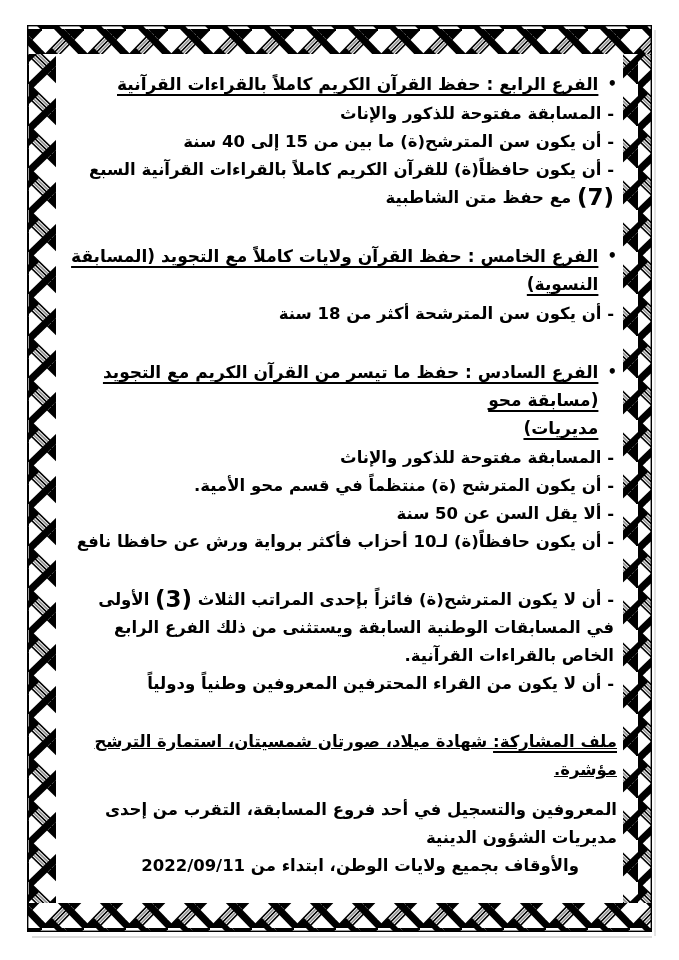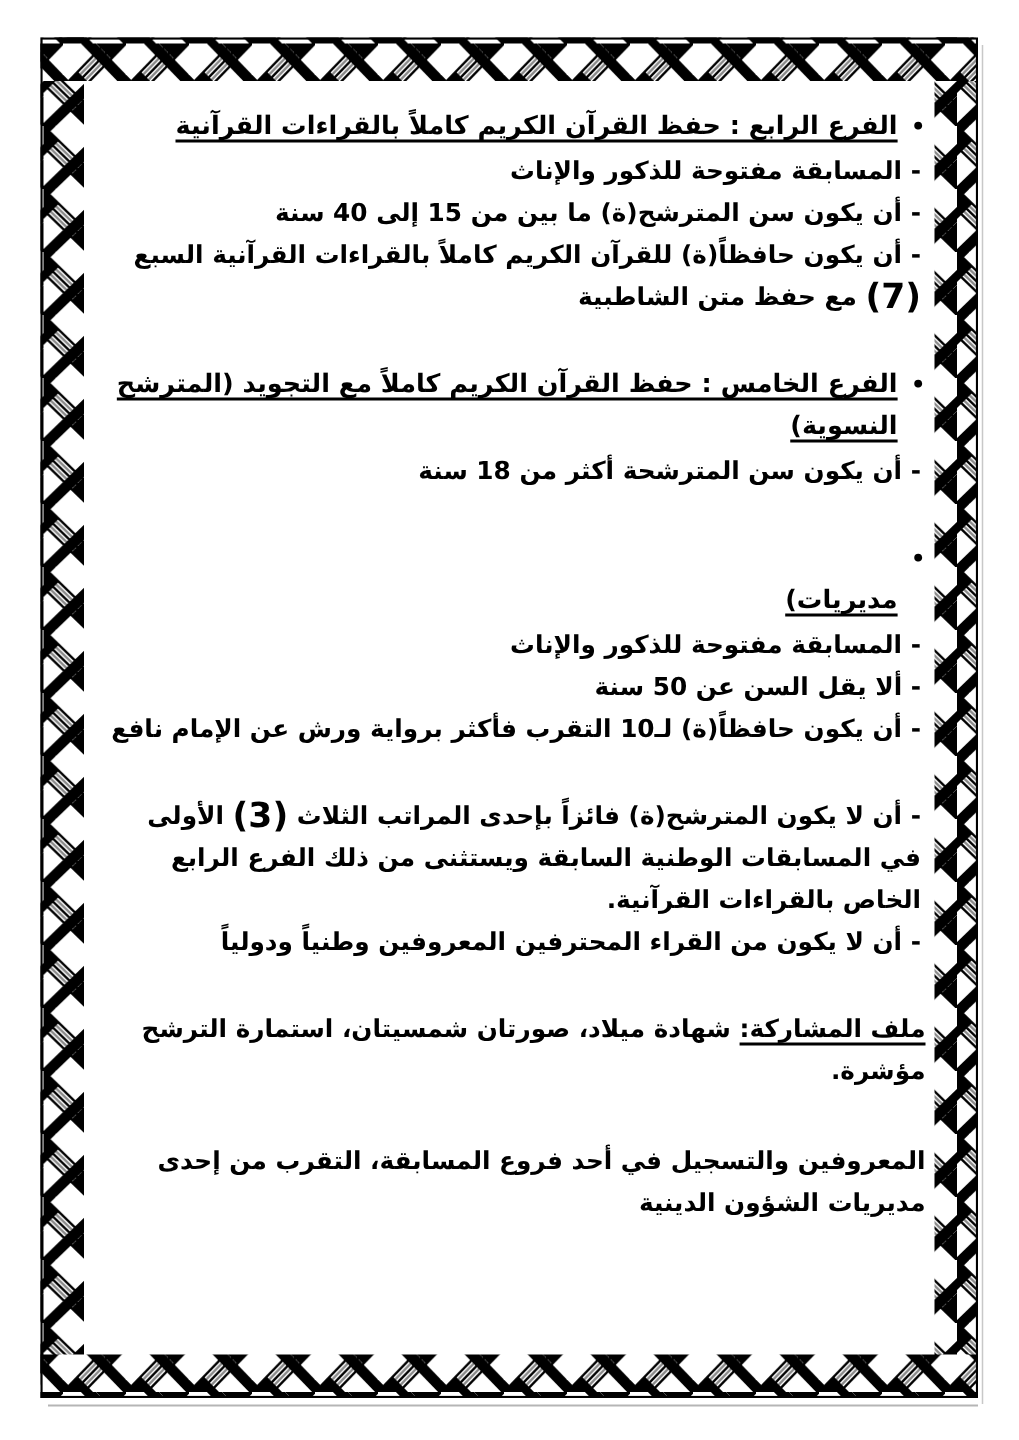--- a/index.html
+++ b/index.html
@@ -53,21 +53,21 @@
     text-decoration: underline;
     text-decoration-thickness: 1.7px;
     text-underline-offset: 4px;
   }
   .item { padding-right: 3px; }
   .big {
     font-size: 23px;
     line-height: 1;
     vertical-align: -2px;
   }
-  .fileline { margin-bottom: 32px; }
+  .fileline { margin-bottom: 12px; text-decoration: underline; }
   .footer .line2 { margin-right: 38px; }
 </style>
 </head>
 <body>
 
 <div class="page">
 
   <svg class="frame" width="679" height="960" viewBox="0 0 679 960" aria-hidden="true">
     <defs>
       <pattern id="bpH" width="42" height="29" patternUnits="userSpaceOnUse">
@@ -116,42 +116,44 @@
         <span class="u">الفرع الرابع : حفظ القرآن الكريم كاملاً بالقراءات القرآنية</span>
       </div>
       <div class="item">- المسابقة مفتوحة للذكور والإناث</div>
       <div class="item">- أن يكون سن المترشح(ة) ما بين من 15 إلى 40 سنة</div>
       <div class="item"><span>- أن يكون حافظاً(ة) للقرآن الكريم كاملاً بالقراءات القرآنية السبع </span><span class="big">(7)</span><span> مع حفظ متن الشاطبية</span></div>
     </div>
 
     <div class="section">
       <div class="heading">
         <span class="bullet">•</span>
-        <span class="u">الفرع الخامس : حفظ القرآن الكريم كاملاً مع التجويد (المترشح النسوية)</span>
+        <span class="u">الفرع الخامس : حفظ القرآن ولايات كاملاً مع التجويد (المسابقة النسوية)</span>
       </div>
       <div class="item">- أن يكون سن المترشحة أكثر من 18 سنة</div>
     </div>
 
     <div class="section">
       <div class="heading">
         <span class="bullet">•</span>
-        <span class="u"><br><span>مديريات)</span></span>
+        <span class="u"><span>الفرع السادس : حفظ ما تيسر من القرآن الكريم مع التجويد (مسابقة محو</span><br><span>مديريات)</span></span>
       </div>
       <div class="item">- المسابقة مفتوحة للذكور والإناث</div>
+      <div class="item">- أن يكون المترشح (ة) منتظماً في قسم محو الأمية.</div>
       <div class="item">- ألا يقل السن عن 50 سنة</div>
-      <div class="item">- أن يكون حافظاً(ة) لـ10 التقرب فأكثر برواية ورش عن الإمام نافع</div>
+      <div class="item">- أن يكون حافظاً(ة) لـ10 أحزاب فأكثر برواية ورش عن حافظا نافع</div>
     </div>
 
     <div class="section">
       <div class="item"><span>- أن لا يكون المترشح(ة) فائزاً بإحدى المراتب الثلاث  </span><span class="big">(3)</span><span> الأولى في المسابقات الوطنية السابقة ويستثنى من ذلك الفرع الرابع الخاص بالقراءات القرآنية.</span></div>
       <div class="item">- أن لا يكون من القراء المحترفين المعروفين وطنياً ودولياً</div>
     </div>
 
     <div class="fileline">
       <span class="u">ملف المشاركة:</span><span> شهادة ميلاد، صورتان شمسيتان،  استمارة الترشح مؤشرة.</span>
     </div>
 
     <div class="footer">
       <div class="line1">المعروفين والتسجيل في أحد فروع المسابقة، التقرب من إحدى مديريات الشؤون الدينية</div>
+      <div class="line2">والأوقاف بجميع ولايات الوطن، ابتداء من 2022/09/11</div>
     </div>
 
   </div>
 </div>
 
 </body></html>

